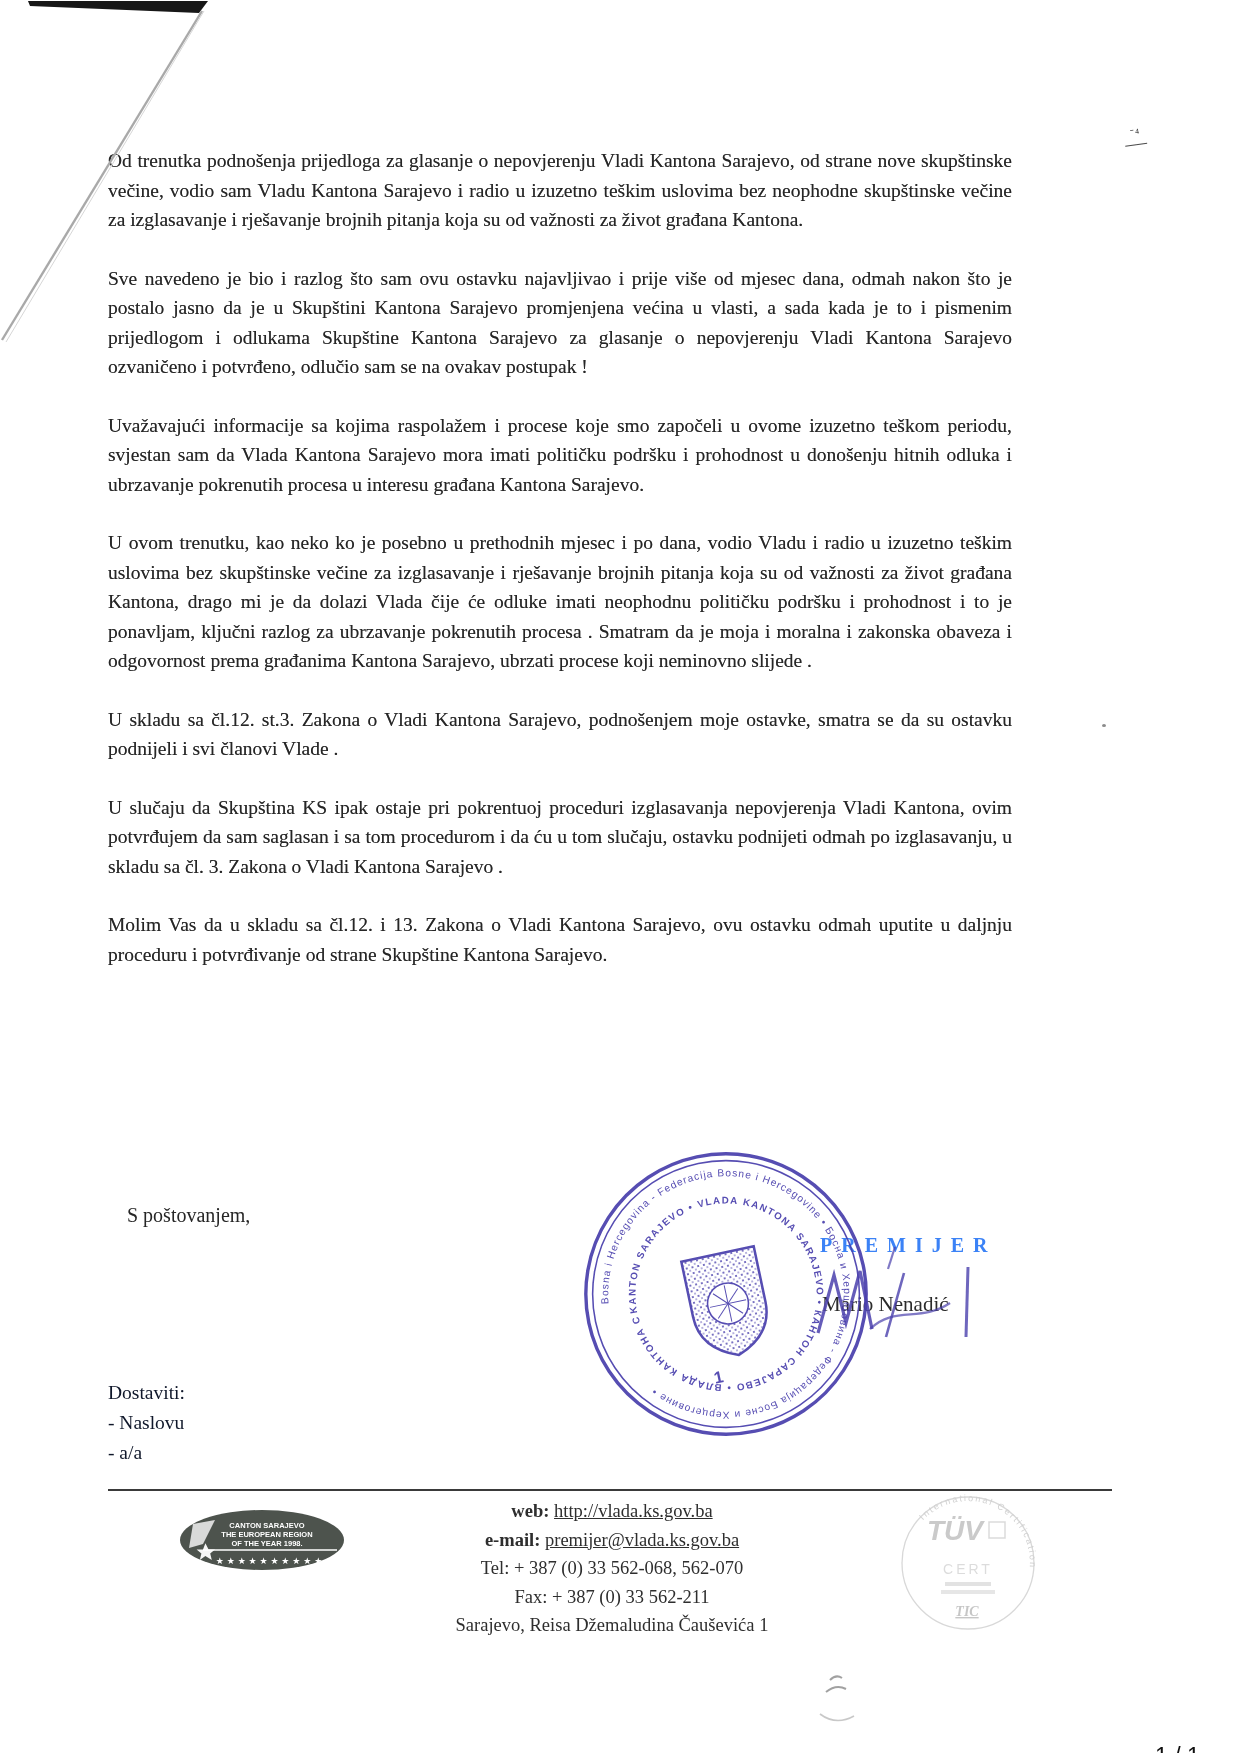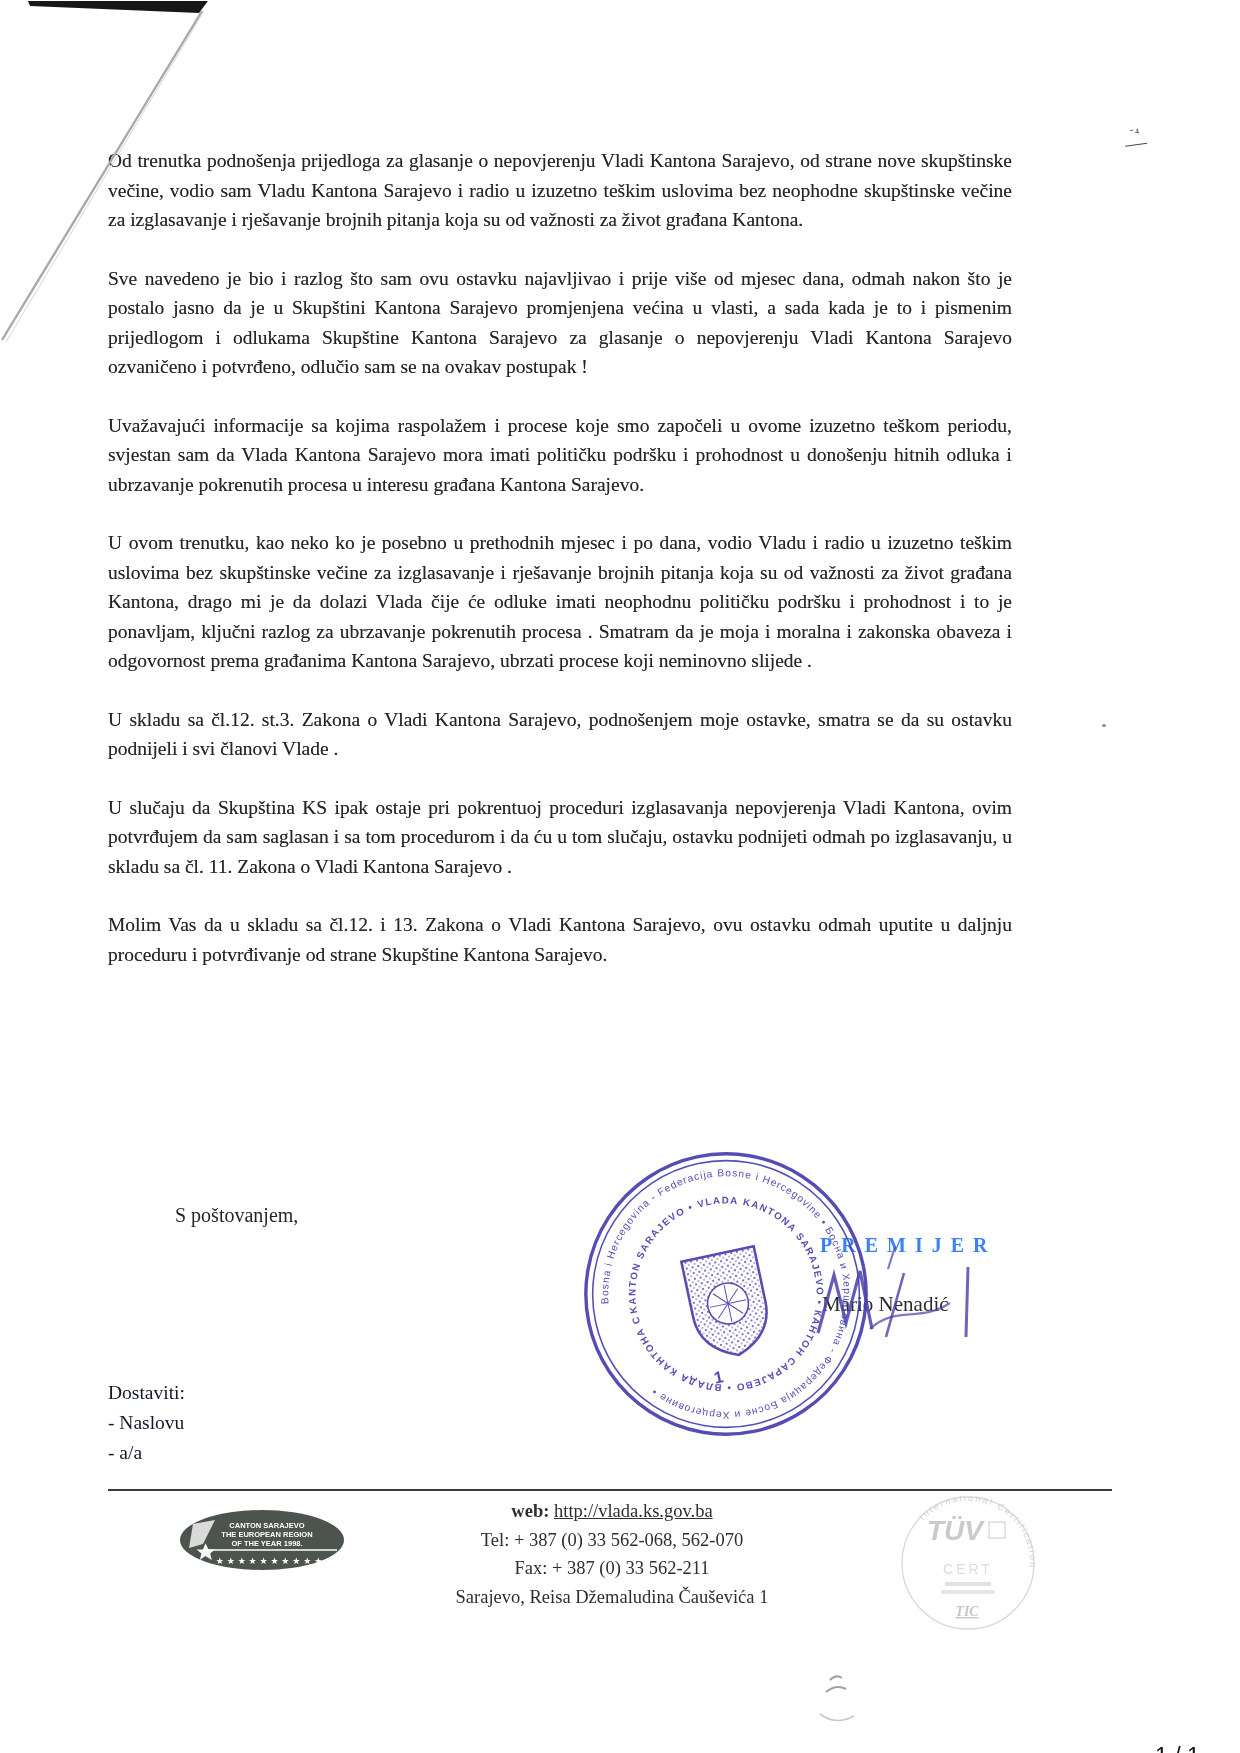--- a/index.html
+++ b/index.html
@@ -13,21 +13,21 @@
     position:absolute; left:108px; top:146px; width:904px;
   }
   .letter-body p {
     margin:0 0 29px 0;
     font-size:19.5px; line-height:29.5px;
     text-align:justify; color:#262626;
     text-shadow:0 0 .5px rgba(40,40,40,.55);
   }
   .closing {
     position:absolute; left:127px; top:1204px;
-    font-size:20px; color:#262626;margin-left:48px;
+    font-size:20px; color:#262626;
   }
   
   .sig-title {
     position:absolute; left:820px; top:1234px; z-index:2;
     font-size:20px; font-weight:bold; letter-spacing:9px; color:#3b82f6;
   }
   .sig-name {
     position:absolute; left:822px; top:1292px; z-index:2;
     font-size:21px; color:#2b2b2b;
   }
@@ -91,21 +91,21 @@
     <path d="M38,18 q6,-6 12,-2 M34,30 q10,-8 20,-3" stroke="#6f6f6f" stroke-width="2" fill="none" opacity=".65"></path>
     <path d="M28,52 q16,12 34,2" stroke="#9a9a9a" stroke-width="1.6" fill="none" opacity=".55"></path>
   </svg>
 
   <div class="letter-body">
     <p>Od trenutka podnošenja prijedloga za glasanje o nepovjerenju Vladi Kantona Sarajevo, od strane nove skupštinske večine, vodio sam Vladu Kantona Sarajevo i radio u izuzetno teškim uslovima bez neophodne skupštinske večine za izglasavanje i rješavanje brojnih pitanja koja su od važnosti za život građana Kantona.</p>
     <p>Sve navedeno je bio i razlog što sam ovu ostavku najavljivao i prije više od mjesec dana, odmah nakon što je postalo jasno da je u Skupštini Kantona Sarajevo promjenjena većina u vlasti, a sada kada je to i pismenim prijedlogom i odlukama Skupštine Kantona Sarajevo za glasanje o nepovjerenju Vladi Kantona Sarajevo ozvaničeno i potvrđeno, odlučio sam se na ovakav postupak !</p>
     <p>Uvažavajući informacije sa kojima raspolažem i procese koje smo započeli u ovome izuzetno teškom periodu, svjestan sam da Vlada Kantona Sarajevo mora imati političku podršku i prohodnost u donošenju hitnih odluka i ubrzavanje pokrenutih procesa u interesu građana Kantona Sarajevo.</p>
     <p>U ovom trenutku, kao neko ko je posebno u prethodnih mjesec i po dana, vodio Vladu i radio u izuzetno teškim uslovima bez skupštinske večine za izglasavanje i rješavanje brojnih pitanja koja su od važnosti za život građana Kantona, drago mi je da dolazi Vlada čije će odluke imati neophodnu političku podršku i prohodnost i to je ponavljam, ključni razlog za ubrzavanje pokrenutih procesa . Smatram da je moja i moralna i zakonska obaveza i odgovornost prema građanima Kantona Sarajevo, ubrzati procese koji neminovno slijede .</p>
     <p>U skladu sa čl.12. st.3. Zakona o Vladi Kantona Sarajevo, podnošenjem moje ostavke, smatra se da su ostavku podnijeli i svi članovi Vlade .</p>
-    <p>U slučaju da Skupština KS ipak ostaje pri pokrentuoj proceduri izglasavanja nepovjerenja Vladi Kantona, ovim potvrđujem da sam saglasan i sa tom procedurom i da ću u tom slučaju, ostavku podnijeti odmah po izglasavanju, u skladu sa čl. 11. Zakona o Vladi Kantona Sarajevo .</p>
+    <p>U slučaju da Skupština KS ipak ostaje pri pokrentuoj proceduri izglasavanja nepovjerenja Vladi Kantona, ovim potvrđujem da sam saglasan i sa tom procedurom i da ću u tom slučaju, ostavku podnijeti odmah po izglasavanju, u skladu sa čl. 3. Zakona o Vladi Kantona Sarajevo .</p>
     <p>Molim Vas da u skladu sa čl.12. i 13. Zakona o Vladi Kantona Sarajevo, ovu ostavku odmah uputite u daljnju proceduru i potvrđivanje od strane Skupštine Kantona Sarajevo.</p>
   </div>
 
   <div class="closing">S poštovanjem,</div>
 
   <div class="sig-title">PREMIJER</div>
   <div class="sig-name">Mario Nenadić</div>
   <svg class="sig-strokes" width="250" height="110" viewBox="0 0 250 110">
     <path d="M18,88 L34,30 L46,78 L60,26 L72,84" stroke="#4a40ad" stroke-width="3.2" fill="none" opacity=".85"></path>
     <path d="M70,84 C95,60 120,78 150,58" stroke="#4a40ad" stroke-width="2.4" fill="none" opacity=".7"></path>
@@ -150,20 +150,24 @@
     <div>- a/a</div>
   </div>
 
   <div class="footer-rule"></div>
 
   <div class="footer-block">
     <div>
       <span class="lbl">web:</span>
       <span class="link">http://vlada.ks.gov.ba</span>
     </div>
+    <div>
+      <span class="lbl">e-mail:</span>
+      <span class="link">premijer@vlada.ks.gov.ba</span>
+    </div>
     <div>Tel: + 387 (0) 33 562-068, 562-070</div>
     <div>Fax: + 387 (0) 33 562-211</div>
     <div>Sarajevo, Reisa Džemaludina Čauševića 1</div>
   </div>
 
   <svg class="badge" width="175" height="80" viewBox="0 0 175 80">
     <ellipse cx="87" cy="40" rx="82" ry="30" fill="#4d534d"></ellipse>
     <polygon points="18,24 40,20 28,44 14,48" fill="#e9e9e9" opacity=".9"></polygon>
     <polygon points="30,40 34,48 42,48 36,53 38,61 30,56 23,61 25,53 19,48 27,48" fill="#ffffff" opacity=".95" transform="scale(0.8) translate(8,14)"></polygon>
     <text x="92" y="28" text-anchor="middle" font-family="Liberation Sans, sans-serif" font-size="7.5" font-weight="bold" fill="#ffffff">CANTON SARAJEVO</text>

